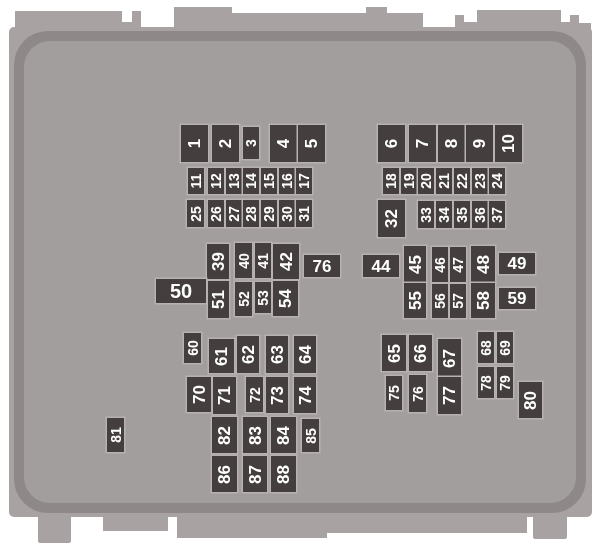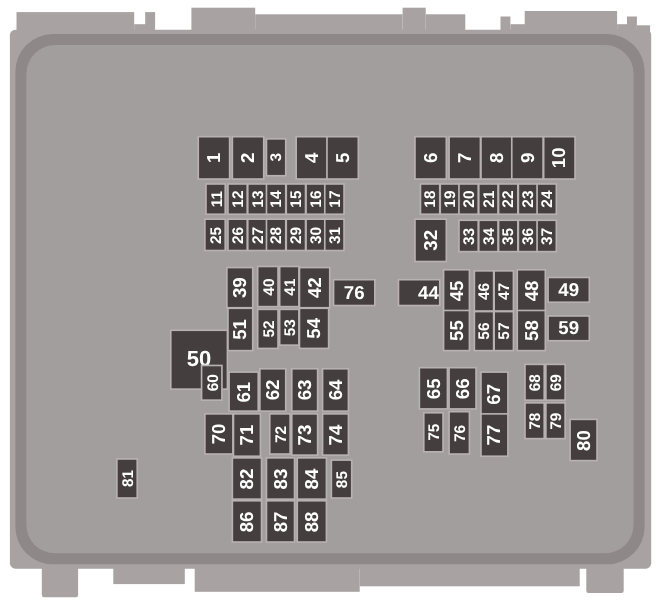--- a/index.html
+++ b/index.html
@@ -169,39 +169,39 @@
       </div>
       <div class="fuse vert" style="left: 255px; top: 243px; width: 16px; height: 35px;">
         <span>41</span>
       </div>
       <div class="fuse vert big" style="left: 273px; top: 244px; width: 26px; height: 35px;">
         <span>42</span>
       </div>
       <div class="fuse horiz" style="left: 304px; top: 255px; width: 36px; height: 22px;">
         <span>76</span>
       </div>
-      <div class="fuse horiz" style="left: 363px; top: 255px; width: 36px; height: 22px; justify-content: flex-end;">
+      <div class="fuse horiz" style="left: 363px; top: 255px; width: 36px; height: 22px;">
         <span>44</span>
       </div>
       <div class="fuse vert big" style="left: 404px; top: 246px; width: 22px; height: 36px;">
         <span>45</span>
       </div>
       <div class="fuse vert" style="left: 432px; top: 247px; width: 16px; height: 35px;">
         <span>46</span>
       </div>
       <div class="fuse vert" style="left: 450px; top: 247px; width: 16px; height: 35px;">
         <span>47</span>
       </div>
       <div class="fuse vert big" style="left: 471px; top: 246px; width: 24px; height: 36px;">
         <span>48</span>
       </div>
       <div class="fuse horiz" style="left: 499px; top: 253px; width: 36px; height: 21px;">
         <span>49</span>
       </div>
-      <div class="fuse horiz xl" style="left: 156px; top: 279px; width: 50px; height: 52px; margin-top: 22px;">
+      <div class="fuse horiz xl" style="left: 156px; top: 279px; width: 50px; height: 24px;">
         <span>50</span>
       </div>
       <div class="fuse vert big" style="left: 208px; top: 281px; width: 21px; height: 37px;">
         <span>51</span>
       </div>
       <div class="fuse vert" style="left: 235px; top: 282px; width: 17px; height: 34px;">
         <span>52</span>
       </div>
       <div class="fuse vert" style="left: 255px; top: 282px; width: 16px; height: 31px;">
         <span>53</span>

